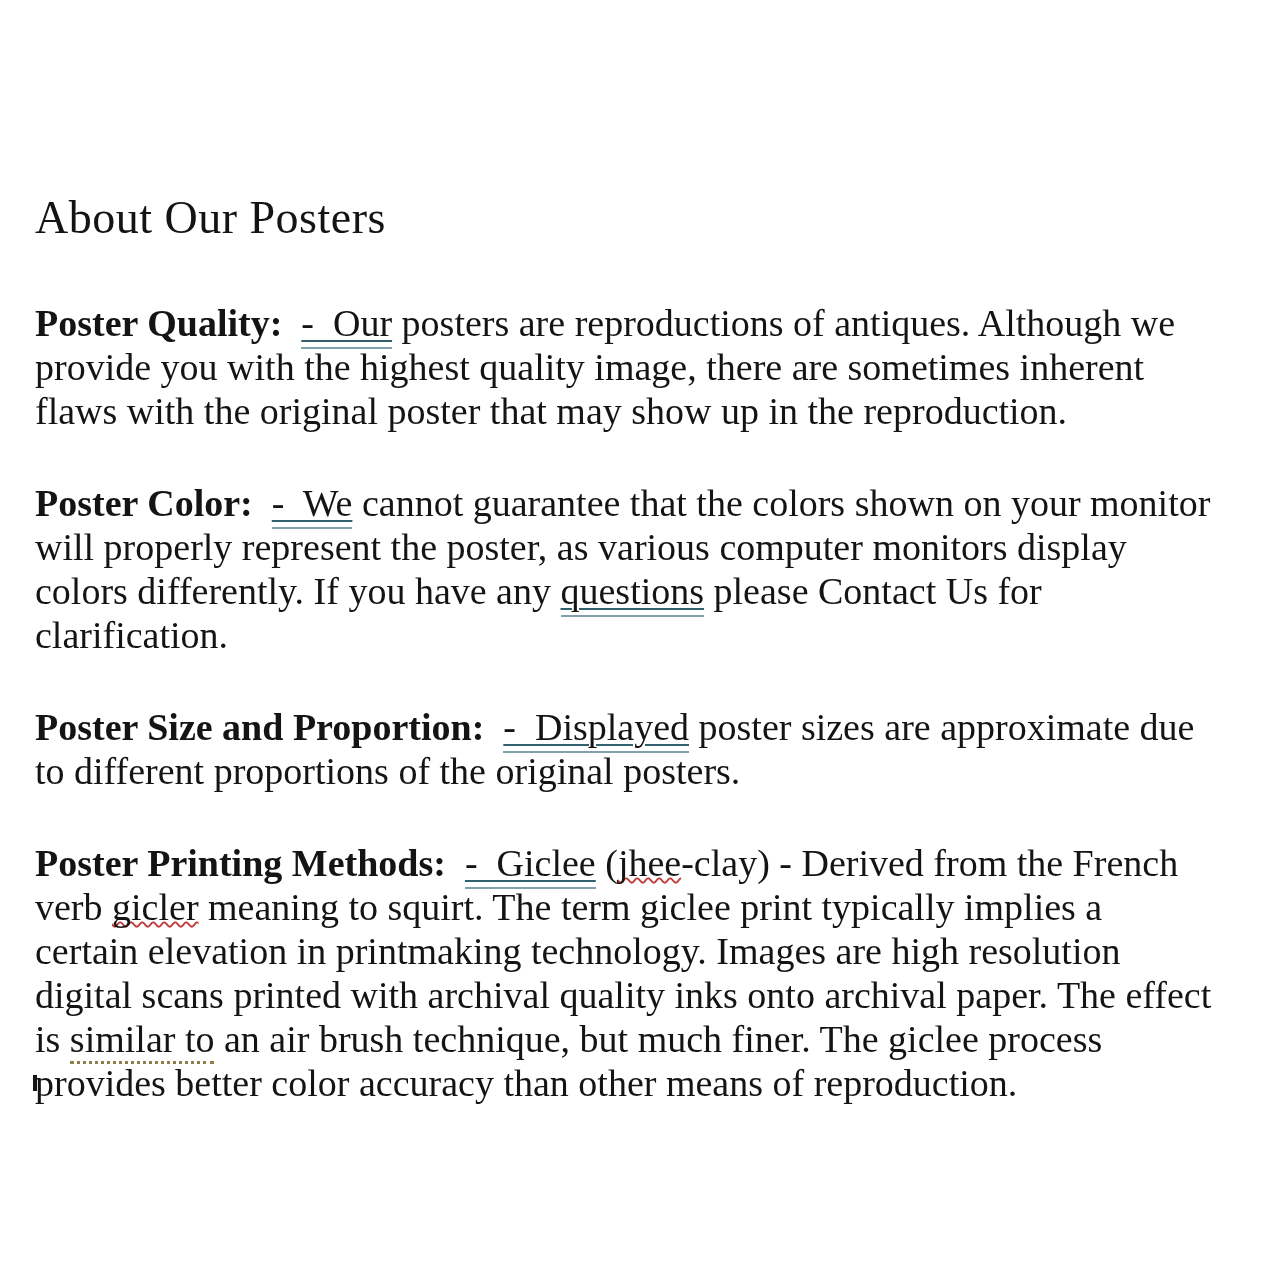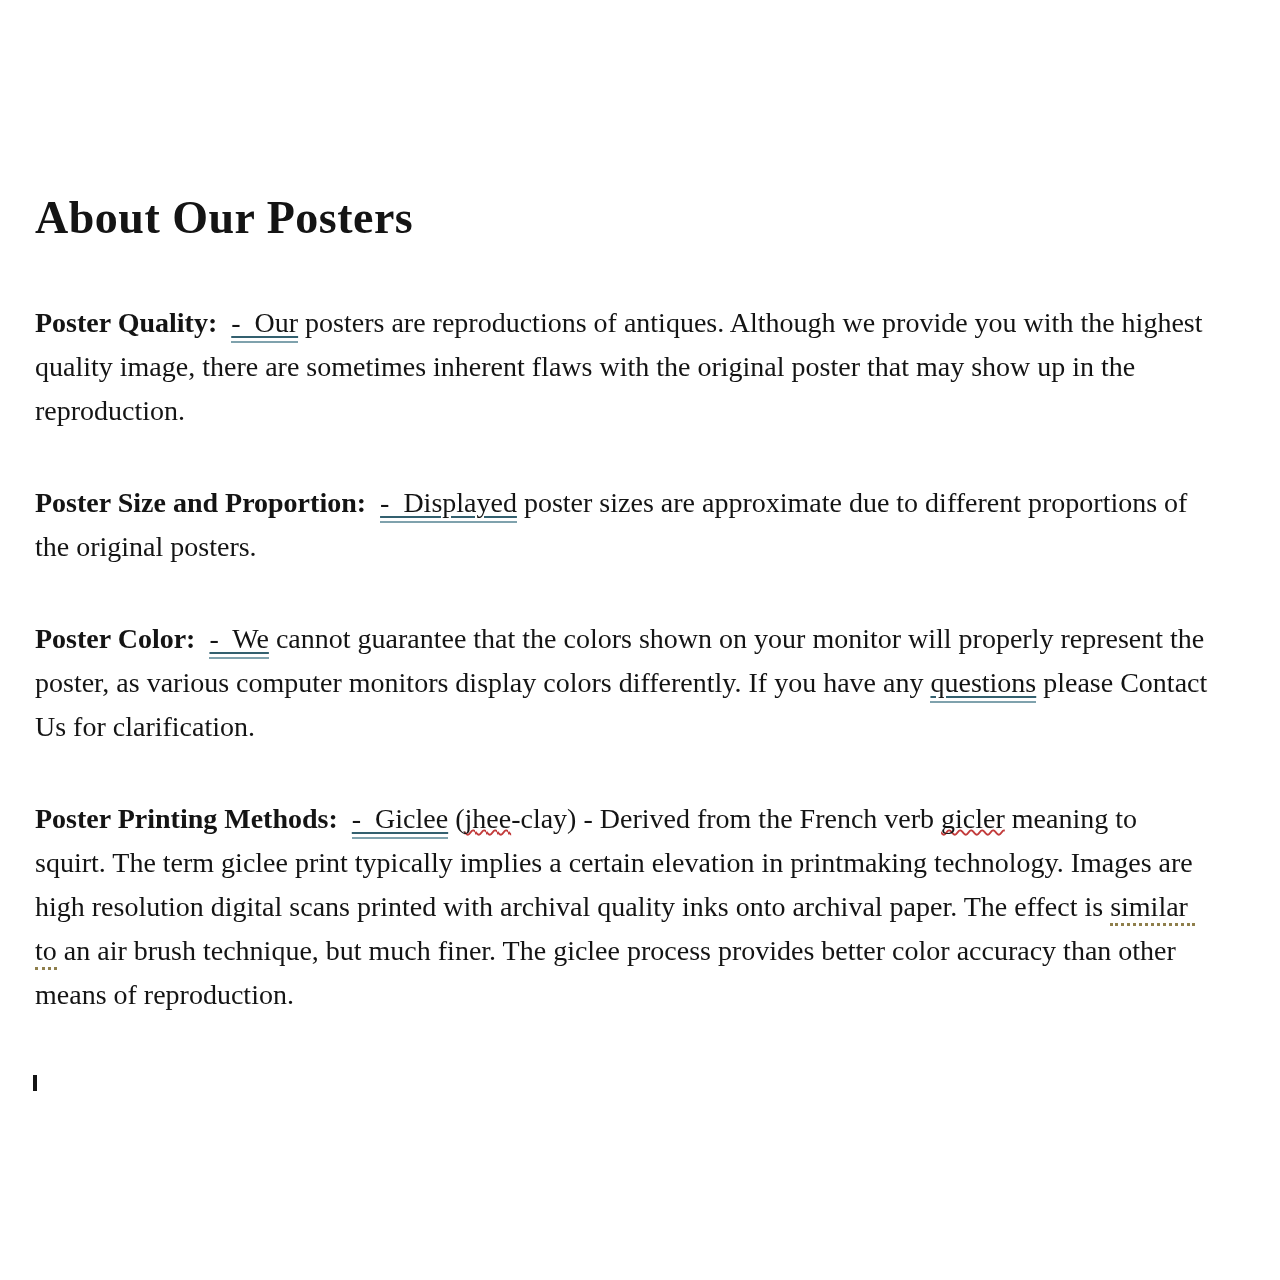--- a/index.html
+++ b/index.html
@@ -13,27 +13,27 @@
     position: relative;
     overflow: hidden;
     font-family: "Liberation Serif", "DejaVu Serif", serif;
     color: #141414;
   }
   .doc {
     padding: 190px 68px 0 35px;
   }
   .doc-title {
     font-size: 46px;
-    font-weight: bold;
+    font-weight: normal;
     line-height: 1.2;
     margin: 0;
     letter-spacing: 0.5px;
   }
   p.para {
-    font-size: 28px;
+    font-size: 38px;
     line-height: 44px;
     margin: 48px 0 0 0;
     white-space: pre-wrap;
     font-family: Liberation Serif, serif;
   }
   p.para:first-of-type {
     margin-top: 56px;
   }
   .b {
     font-weight: bold;
@@ -72,21 +72,21 @@
 </style>
 </head>
 <body>
 
 <div class="doc">
 
   <h1 class="doc-title">About Our Posters</h1>
 
   <p class="para"><span class="b">Poster Quality:</span><span>  </span><span class="dbl">-  Our</span><span> posters are reproductions of antiques. Although we provide you with the highest quality image, there are sometimes inherent flaws with the original poster that may show up in the reproduction.</span></p>
 
+  <p class="para"><span class="b">Poster Color:</span><span>  </span><span class="dbl">-  We</span><span> cannot guarantee that the colors shown on your monitor will properly represent the poster, as various computer monitors display colors differently. If you have any </span><span class="dbl">questions</span><span> please Contact Us for clarification.</span></p>
+
   <p class="para"><span class="b">Poster Size and Proportion:</span><span>  </span><span class="dbl">-  Displayed</span><span> poster sizes are approximate due to different proportions of the original posters.</span></p>
-
-  <p class="para"><span class="b">Poster Color:</span><span>  </span><span class="dbl">-  We</span><span> cannot guarantee that the colors shown on your monitor will properly represent the poster, as various computer monitors display colors differently. If you have any </span><span class="dbl">questions</span><span> please Contact Us for clarification.</span></p>
 
   <p class="para"><span class="b">Poster Printing Methods:</span><span>  </span><span class="dbl">-  Giclee</span><span> (</span><span class="spell">jhee</span><span>-clay) - Derived from the French verb </span><span class="spell">gicler</span><span> meaning to squirt. The term giclee print typically implies a certain elevation in printmaking technology. Images are high resolution digital scans printed with archival quality inks onto archival paper. The effect is </span><span class="gram">similar to</span><span> an air brush technique, but much finer. The giclee process provides better color accuracy than other means of reproduction.</span></p>
 
 </div>
 
 <div class="caret"></div>
 
 </body></html>

